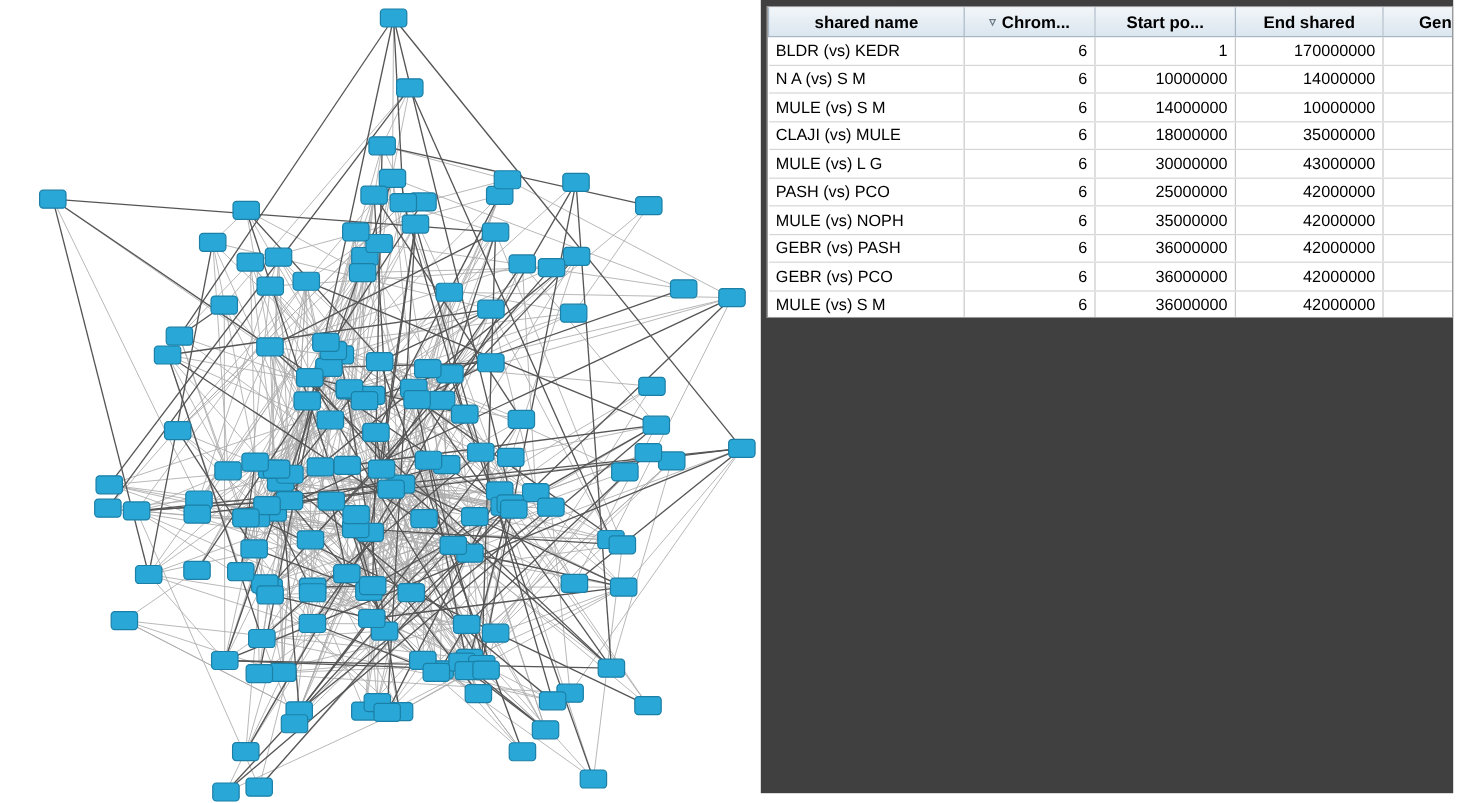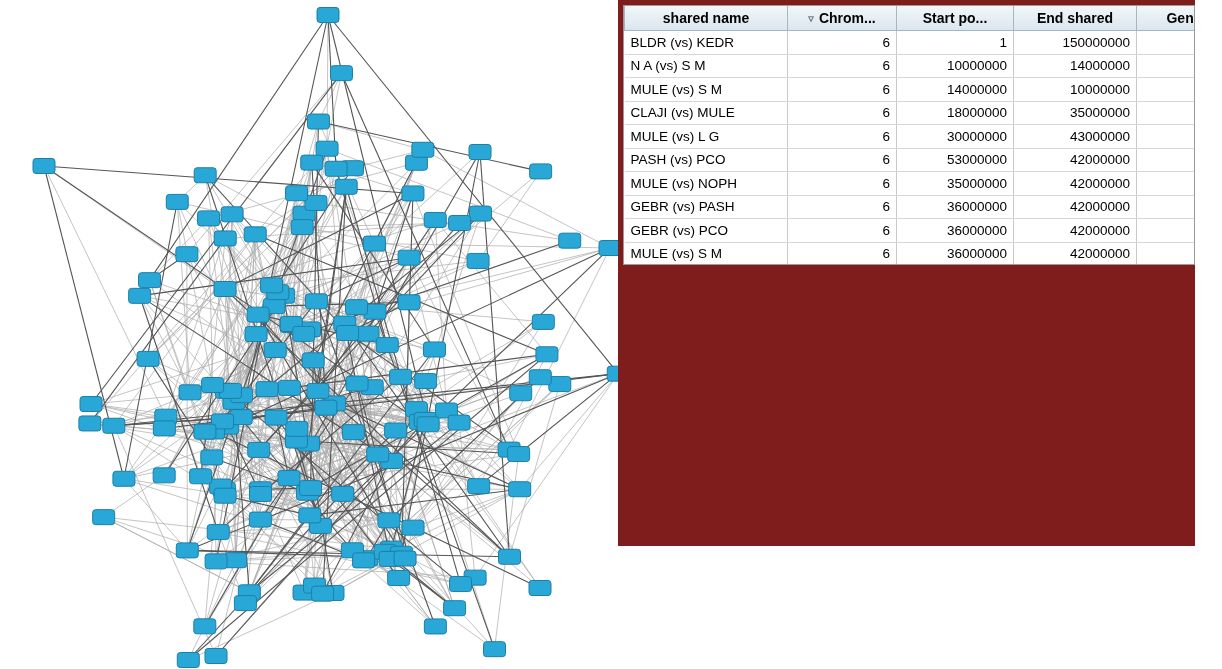--- a/index.html
+++ b/index.html
@@ -12,22 +12,22 @@
   }
   
   #main-network{
     position:absolute;left:0;top:0;width:645px;height:669px;
     background:#ffffff;
   }
   #main-network svg{display:block;}
 
   
   #right-col{
-    position:absolute;left:618px;top:0;width:577px;height:546px;
-    background:#7f1d1d;
+    position:absolute;left:634px;top:0;width:577px;height:661px;
+    background:#404040;
   }
   
   #table-panel{
     position:absolute;left:5px;top:5px;width:572px;height:260px;
     background:#ffffff;
     border:1px solid #9a9a9a;
     box-sizing:border-box;
     overflow:hidden;
   }
   table.data{
@@ -1146,21 +1146,21 @@
           <th class="colw2"><span>Start po...</span></th>
           <th class="colw3"><span>End shared</span></th>
           <th class="colw4"><span>Genetic...</span></th>
         </tr>
       </thead>
       <tbody id="table-body">
           <tr>
             <td class="colw0">BLDR (vs) KEDR</td>
             <td class="colw1 num">6</td>
             <td class="colw2 num">1</td>
-            <td class="colw3 num">150000000</td>
+            <td class="colw3 num">170000000</td>
             <td class="colw4 num">192.0</td>
           </tr>
           <tr>
             <td class="colw0">N A (vs) S M</td>
             <td class="colw1 num">6</td>
             <td class="colw2 num">10000000</td>
             <td class="colw3 num">14000000</td>
             <td class="colw4 num">6.6</td>
           </tr>
           <tr>
@@ -1180,21 +1180,21 @@
           <tr>
             <td class="colw0">MULE (vs) L G</td>
             <td class="colw1 num">6</td>
             <td class="colw2 num">30000000</td>
             <td class="colw3 num">43000000</td>
             <td class="colw4 num">16.9</td>
           </tr>
           <tr>
             <td class="colw0">PASH (vs) PCO</td>
             <td class="colw1 num">6</td>
-            <td class="colw2 num">53000000</td>
+            <td class="colw2 num">25000000</td>
             <td class="colw3 num">42000000</td>
             <td class="colw4 num">11.4</td>
           </tr>
           <tr>
             <td class="colw0">MULE (vs) NOPH</td>
             <td class="colw1 num">6</td>
             <td class="colw2 num">35000000</td>
             <td class="colw3 num">42000000</td>
             <td class="colw4 num">10.5</td>
           </tr>

